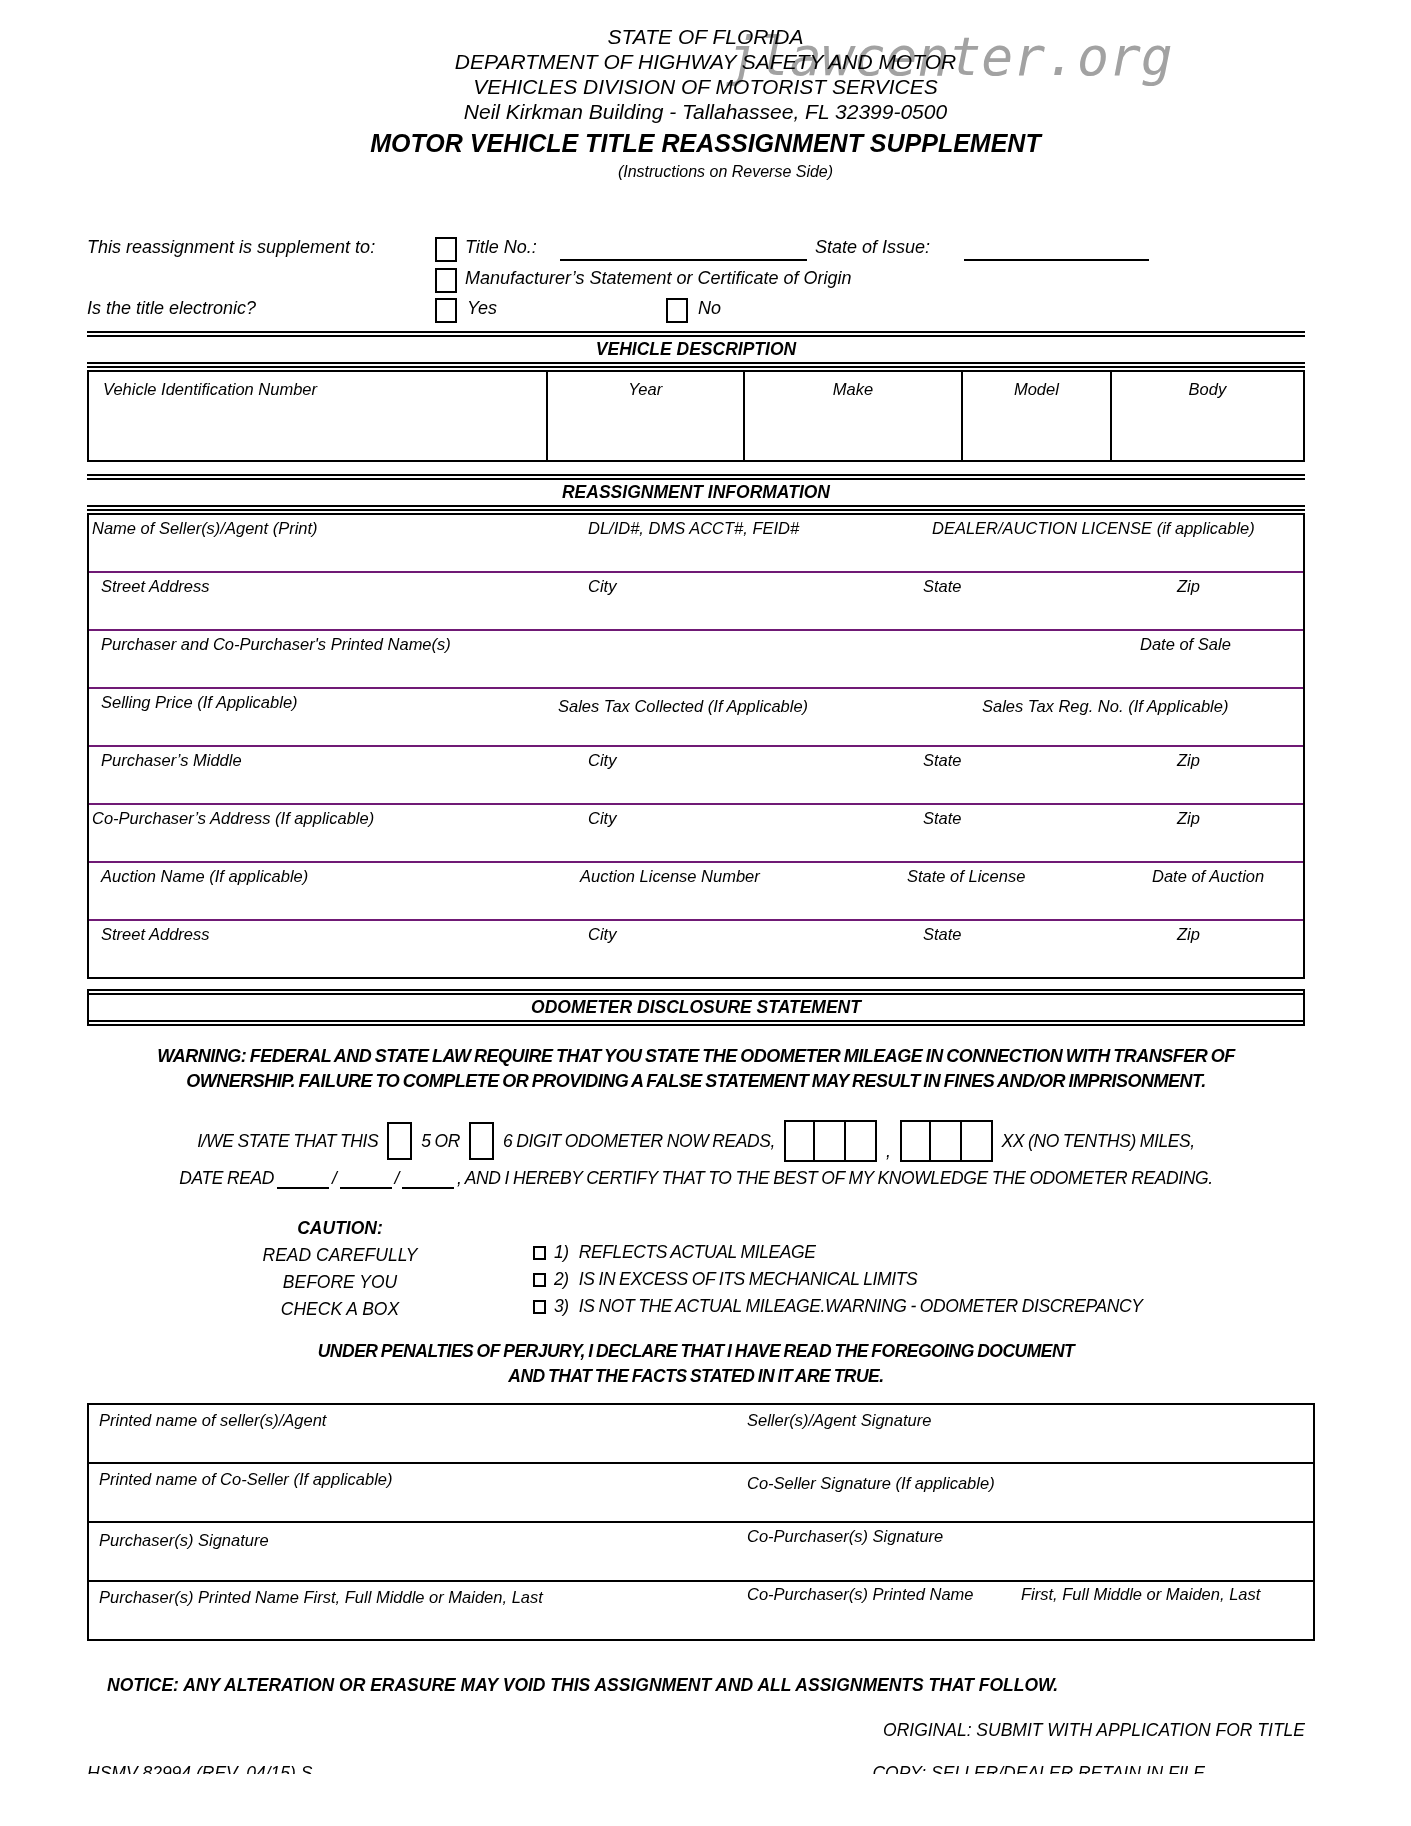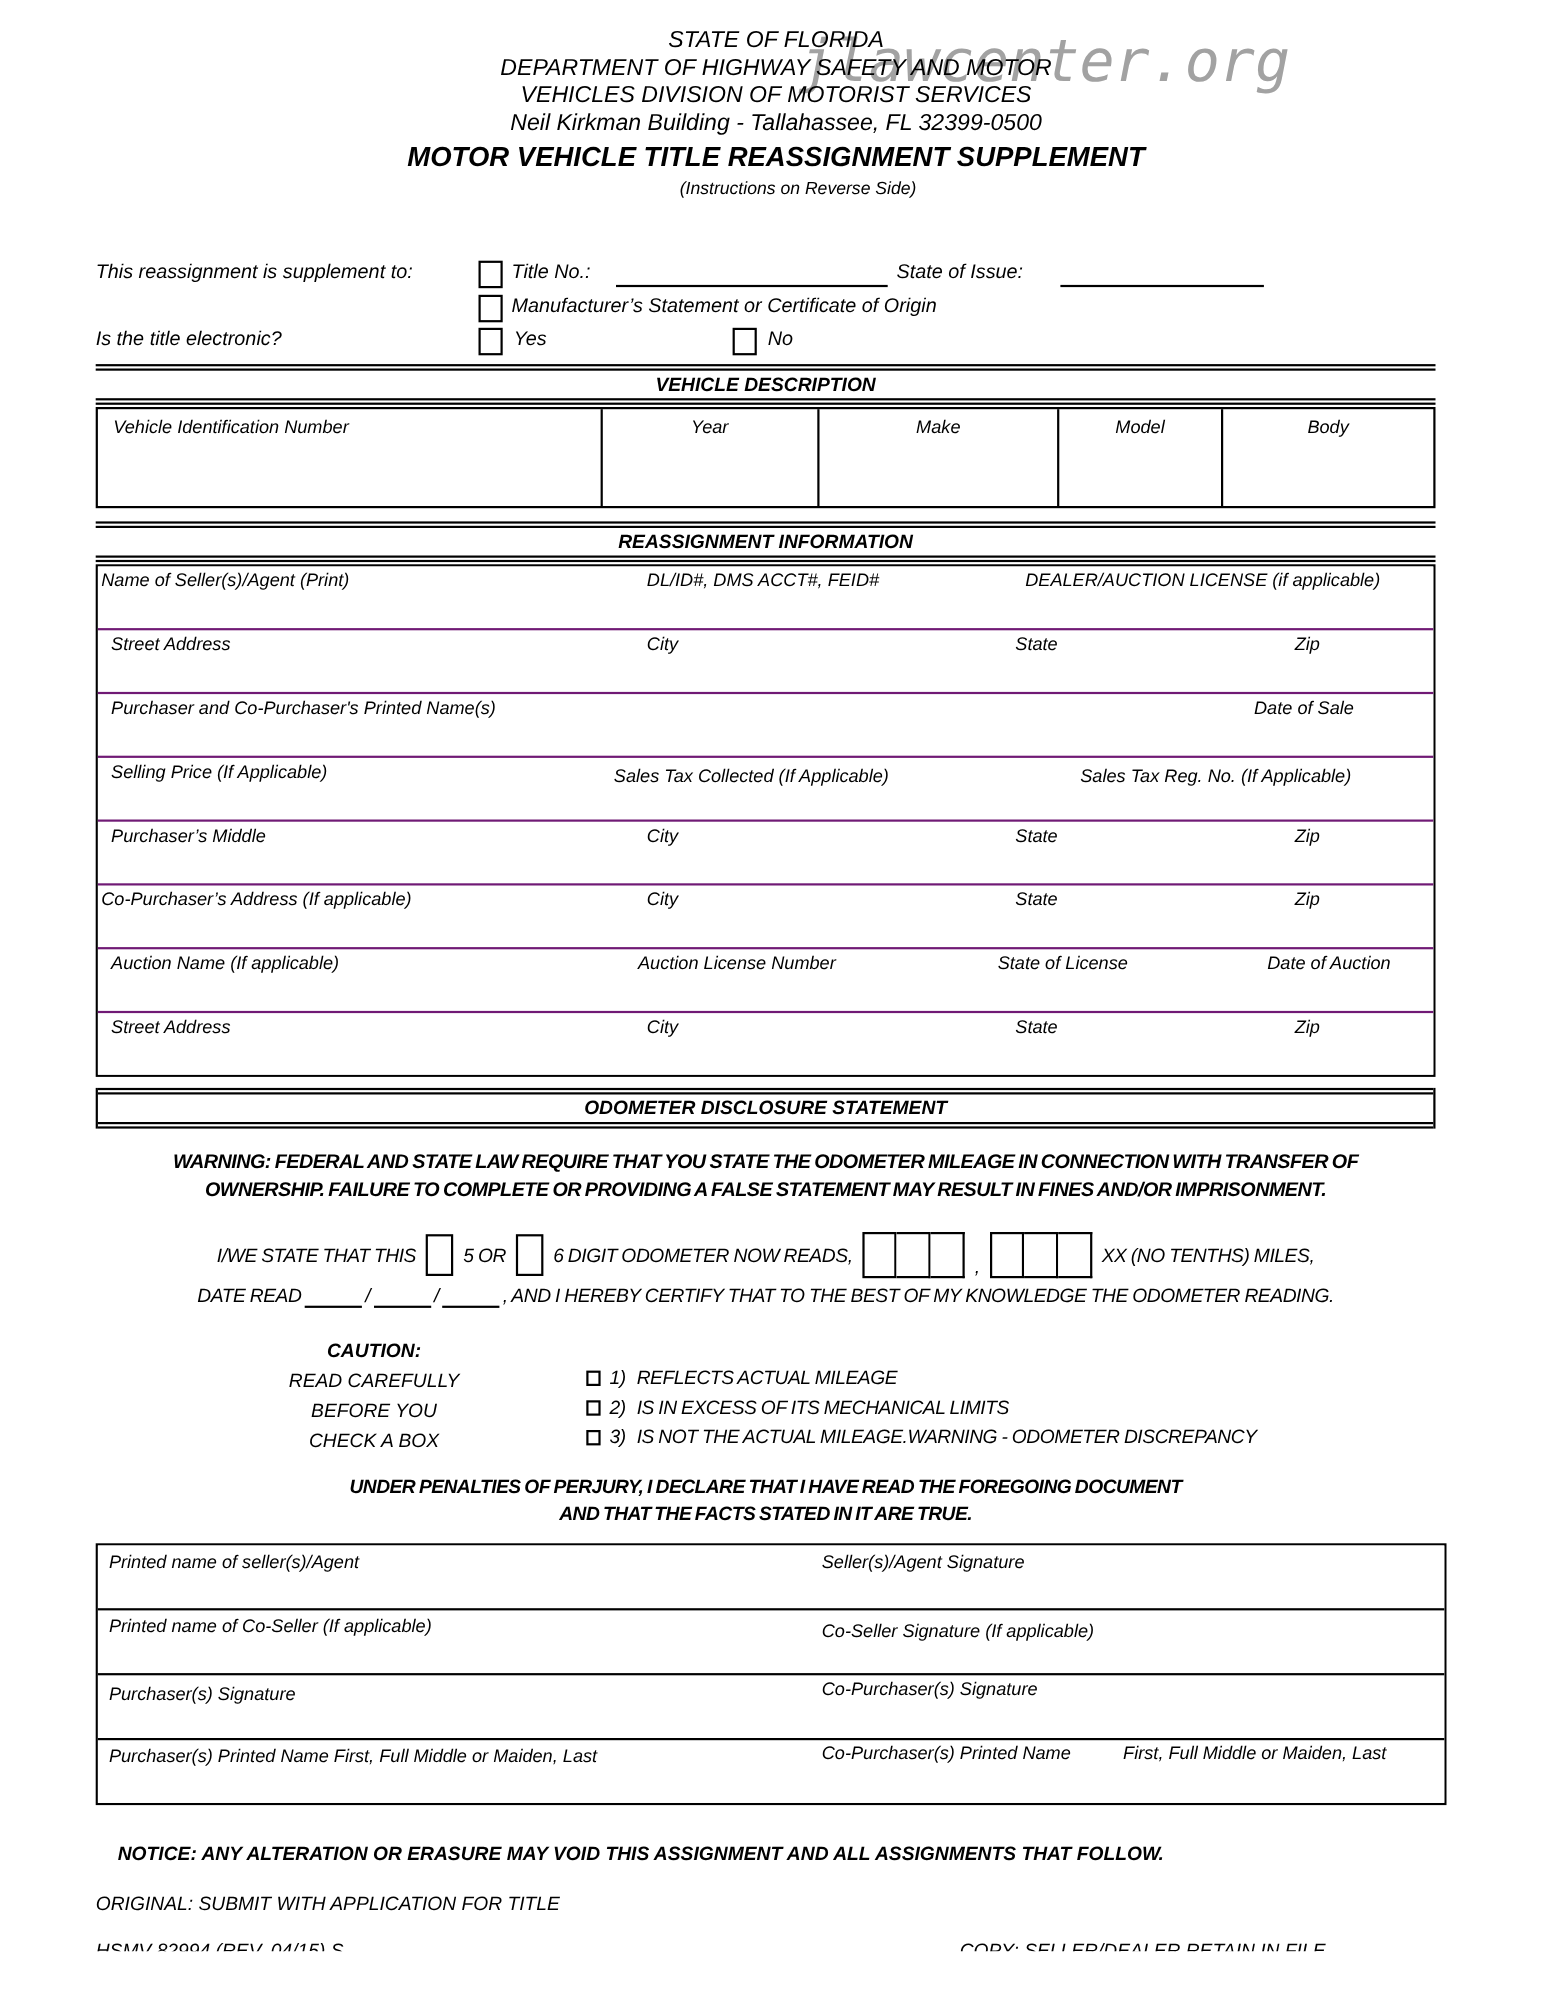--- a/index.html
+++ b/index.html
@@ -74,21 +74,21 @@
   .perjury{margin-top:16px;text-align:center;font-weight:bold;font-size:17.5px;line-height:25px;
            letter-spacing:-0.5px;word-spacing:-1px;}
 
   
   .sig-table{border:2.5px solid #000;margin-top:14px;width:1228px;box-sizing:border-box;}
   .sig-row{position:relative;height:57px;border-top:2px solid #000;font-size:16.5px;background:#fff;}
   .sig-row:first-child{border-top:none;}
 
   
   .notice{margin-top:34px;margin-left:20px;font-weight:bold;font-size:17.5px;}
-  .orig{margin-top:24px;font-size:17.5px;}
+  .orig{margin-top:24px;font-size:17.5px;text-align:right;}
   .foot{margin-top:22px;display:flex;justify-content:space-between;font-size:17.5px;}
   .foot-right{margin-right:100px;}
 </style>
 </head>
 <body>
 
 <div class="page">
 
   <div class="watermark">jlawcenter.org</div>
 

